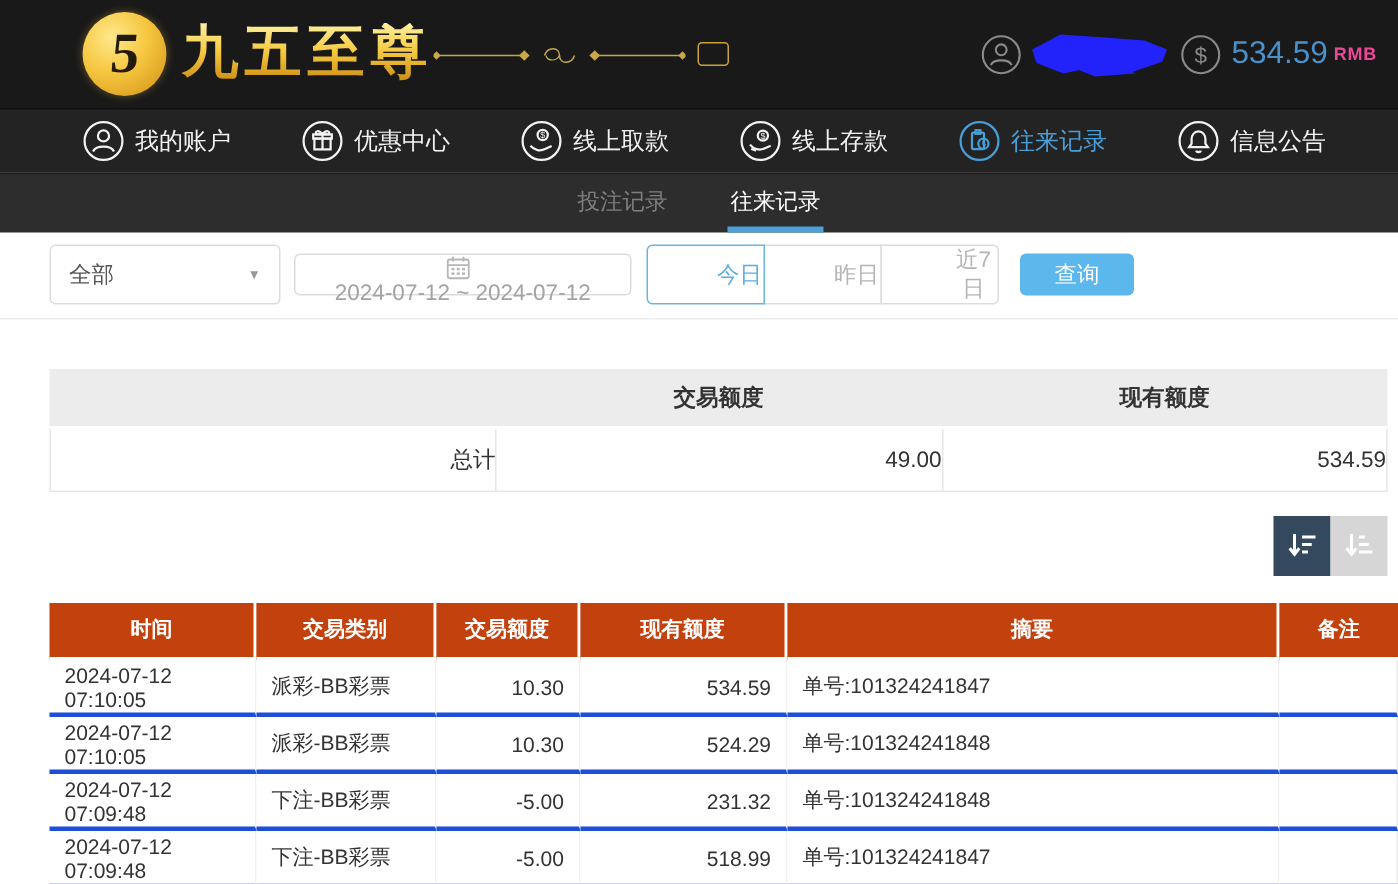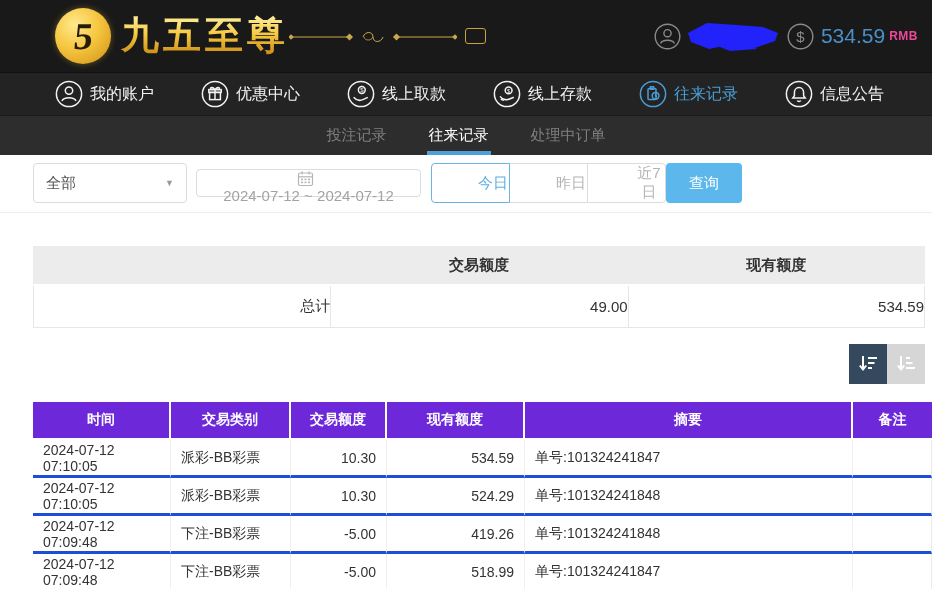--- a/index.html
+++ b/index.html
@@ -56,22 +56,22 @@
   .date-box { width:225px; height:28px; border:1px solid #dcdcdc; border-radius:4px;
     display:flex; align-items:center; padding:0 10px; margin-left:9px;
     color:#a3a3a3; font-size:15px; background:#fff; cursor:pointer;flex-direction:column; }
   .date-box svg { margin-right:7px; flex:none; }
   .btn-group { display:flex; margin-left:10px; }
   .quick-btn { width:79px; height:40px; background:#fff; border:1px solid #dcdcdc;
     color:#b5b5b5; font-size:15px; cursor:pointer; margin-left:-1px;padding-left:45px; }
   .quick-btn:first-child { margin-left:0; border-radius:4px 0 0 4px; }
   .quick-btn:last-child { border-radius:0 4px 4px 0; }
   .quick-btn.active { border:1px solid #6ab4e4; color:#5cafe2; position:relative; z-index:2; }
-  .search-btn { width:76px; height:40px; background:#5bb7ec; border:none; border-radius:4px;
-    color:#fff; font-size:15px; cursor:pointer; }
+  .search-btn { width:76px; height:28px; background:#5bb7ec; border:none; border-radius:4px;
+    color:#fff; font-size:15px; margin-left:14px; cursor:pointer; }
 
   
   .summary-table { width:892px; margin:33px 0 0 33px; border-collapse:separate; border-spacing:0;
     table-layout:fixed; font-size:15px; }
   .summary-table th { background:#ececec; height:40px; font-weight:bold; color:#333;
     text-align:center; border-bottom:2px solid #fff; }
   .summary-table td { height:42px; text-align:right; color:#333; background:#fff;
     border-bottom:1px solid #e6e6e6; }
   .summary-table td + td { border-left:1px solid #e6e6e6; }
   .summary-table td:first-child { border-left:1px solid #e6e6e6; }
@@ -80,21 +80,21 @@
   
   .sort-row { display:flex; justify-content:flex-end; padding-right:7px; margin-top:16px; }
   .sort-btn { width:38px; height:40px; display:flex; align-items:center; justify-content:center;
     cursor:pointer; }
   .sort-btn.dark { background:#34495e; }
   .sort-btn.light { background:#d6d6d6; }
 
   
   .records-table { width:899px; margin:18px 0 0 33px; border-collapse:separate; border-spacing:0;
     table-layout:fixed; font-size:14px; }
-  .records-table th { background:#6d28d9; color:#fff; height:38px; font-weight:bold;
+  .records-table th { background:#c2410c; color:#fff; height:38px; font-weight:bold;
     text-align:center; border-right:2px solid #fff; border-bottom:2px solid #fff; }
   .records-table th:last-child { border-right:none; }
   .records-table td { height:38px; color:#333; background:#fff;
     border-bottom:3px solid #1d4ed8; border-right:1px solid #f0f0f0; padding:0 10px; }
   .records-table td:last-child { border-right:1px solid #eaeaea; }
   .col-time   { width:138px; }
   .col-type   { width:120px; }
   .col-amount { width:96px; }
   .col-balance{ width:138px; }
   .col-summary{ width:328px; }
@@ -218,21 +218,20 @@
         <path d="M12.4 20.4c.4 1.4 2.8 1.4 3.2 0"></path>
       </g>
     </svg>
     <span class="nav-label">信息公告</span>
   </div>
 </div>
 
 <div class="subtabs">
   <div class="subtab">投注记录</div>
   <div class="subtab active">往来记录</div>
-  <div class="subtab">处理中订单</div>
 </div>
 
 <div class="filter-section">
   <div class="filter-row">
     <div class="select-box">
       <span>全部</span>
       <span class="caret">▼</span>
     </div>
     <div class="date-box">
       <svg width="17" height="17" viewBox="0 0 17 17">
@@ -336,21 +335,21 @@
         <td class="col-type">派彩-BB彩票</td>
         <td class="col-amount">10.30</td>
         <td class="col-balance">524.29</td>
         <td class="col-summary">单号:101324241848</td>
         <td class="col-note"></td>
       </tr>
       <tr>
         <td class="col-time">2024-07-12 07:09:48</td>
         <td class="col-type">下注-BB彩票</td>
         <td class="col-amount">-5.00</td>
-        <td class="col-balance">419.26</td>
+        <td class="col-balance">231.32</td>
         <td class="col-summary">单号:101324241848</td>
         <td class="col-note"></td>
       </tr>
       <tr>
         <td class="col-time">2024-07-12 07:09:48</td>
         <td class="col-type">下注-BB彩票</td>
         <td class="col-amount">-5.00</td>
         <td class="col-balance">518.99</td>
         <td class="col-summary">单号:101324241847</td>
         <td class="col-note"></td>

